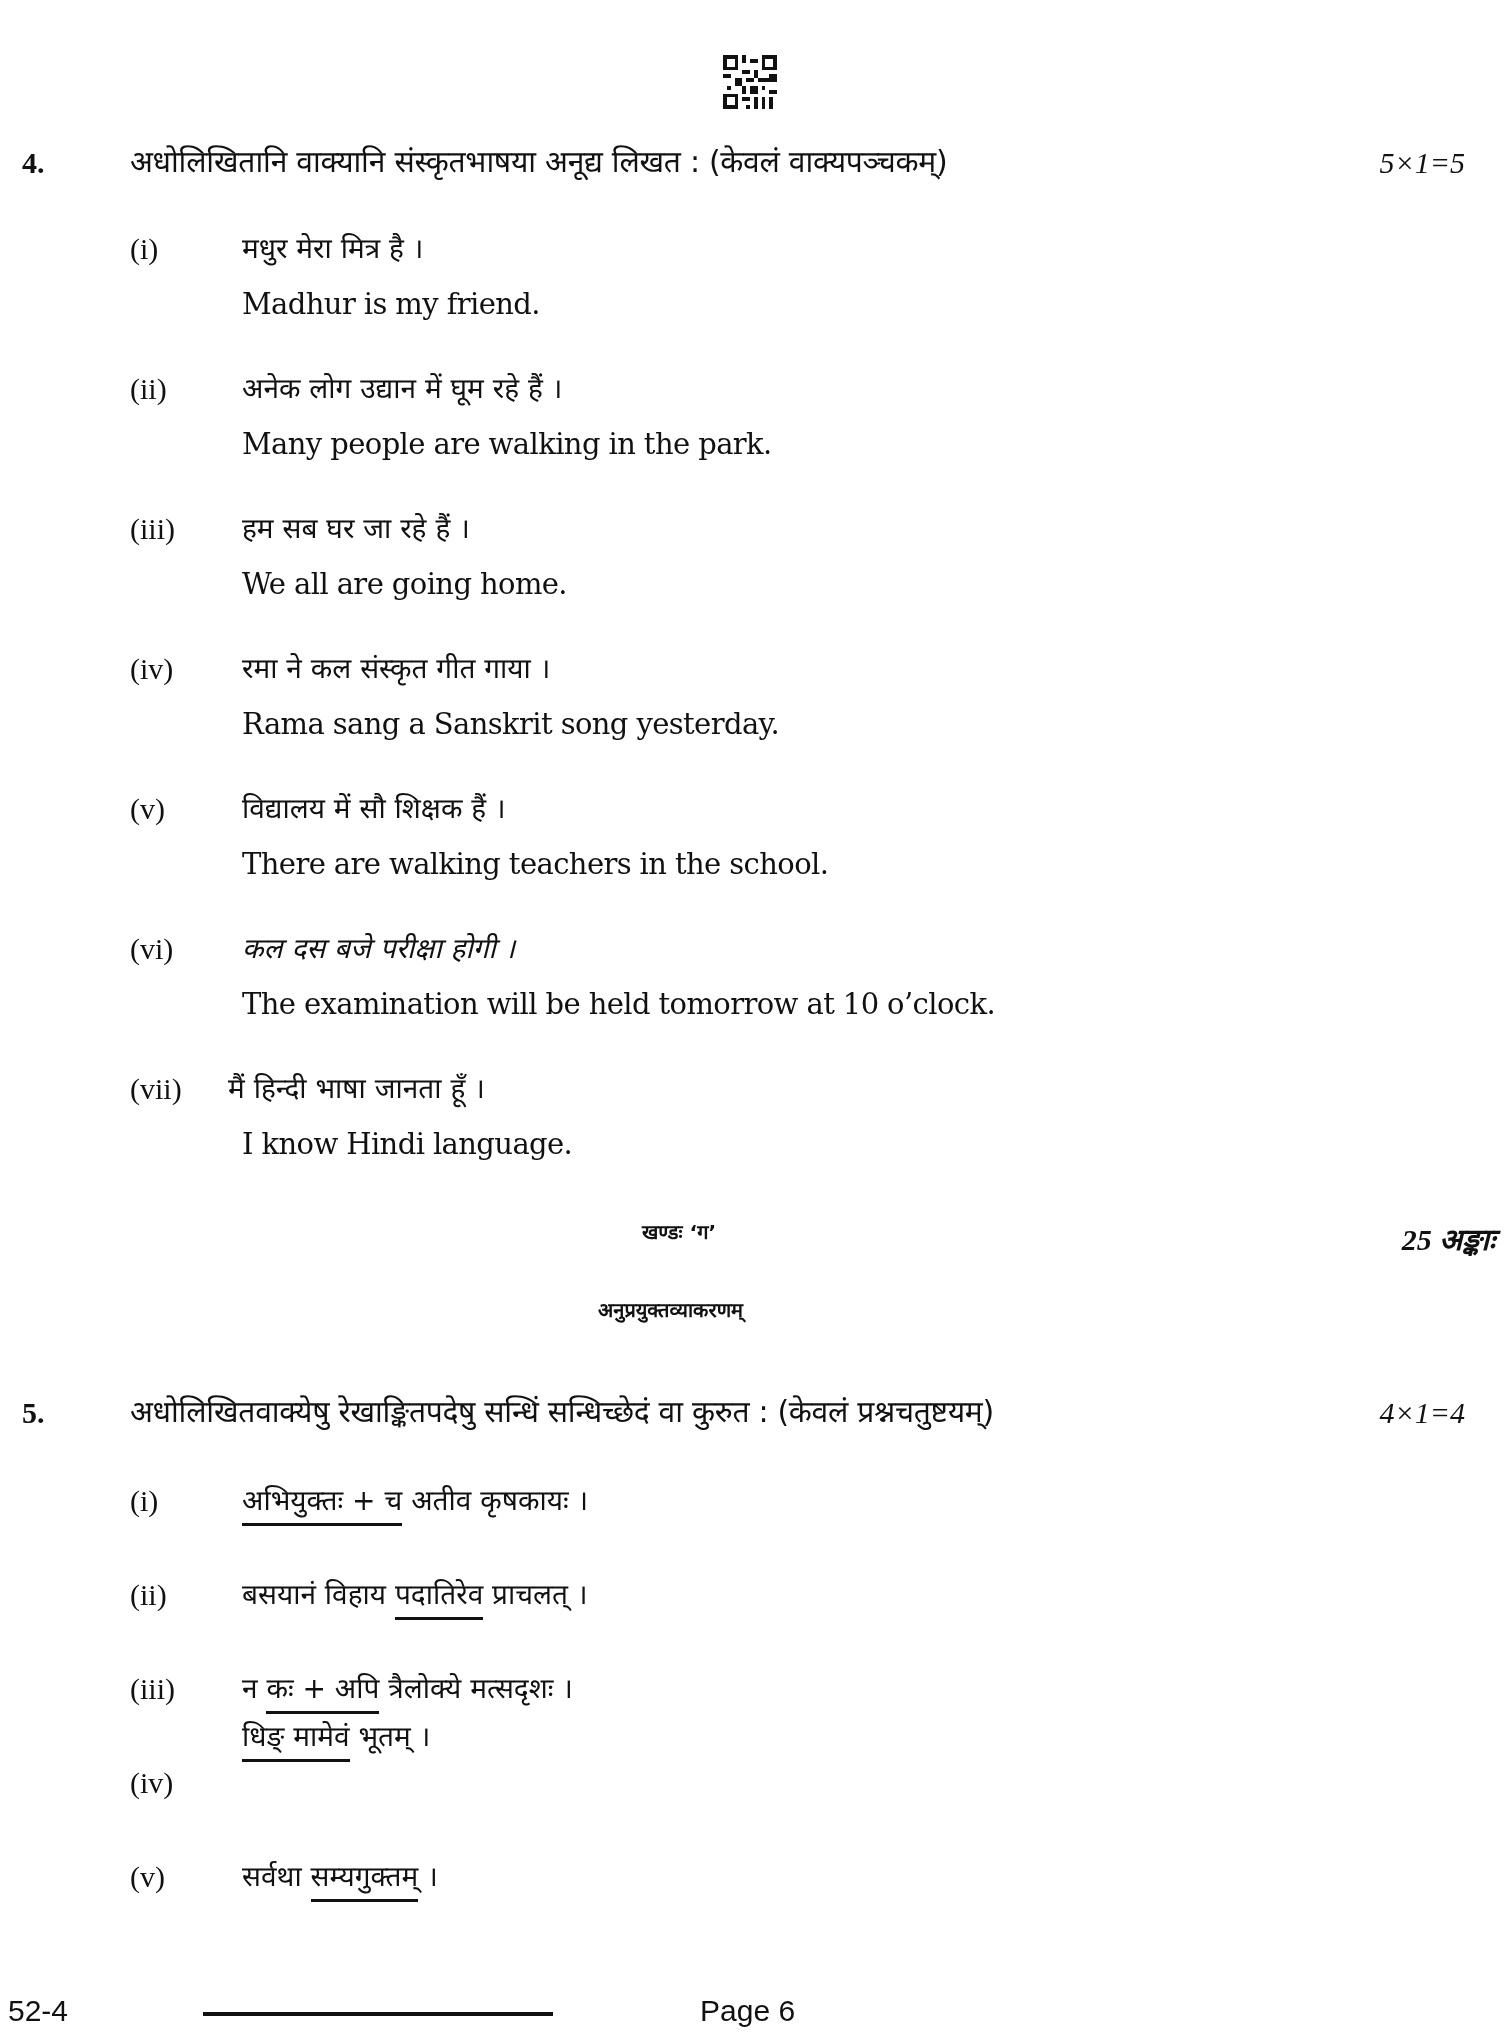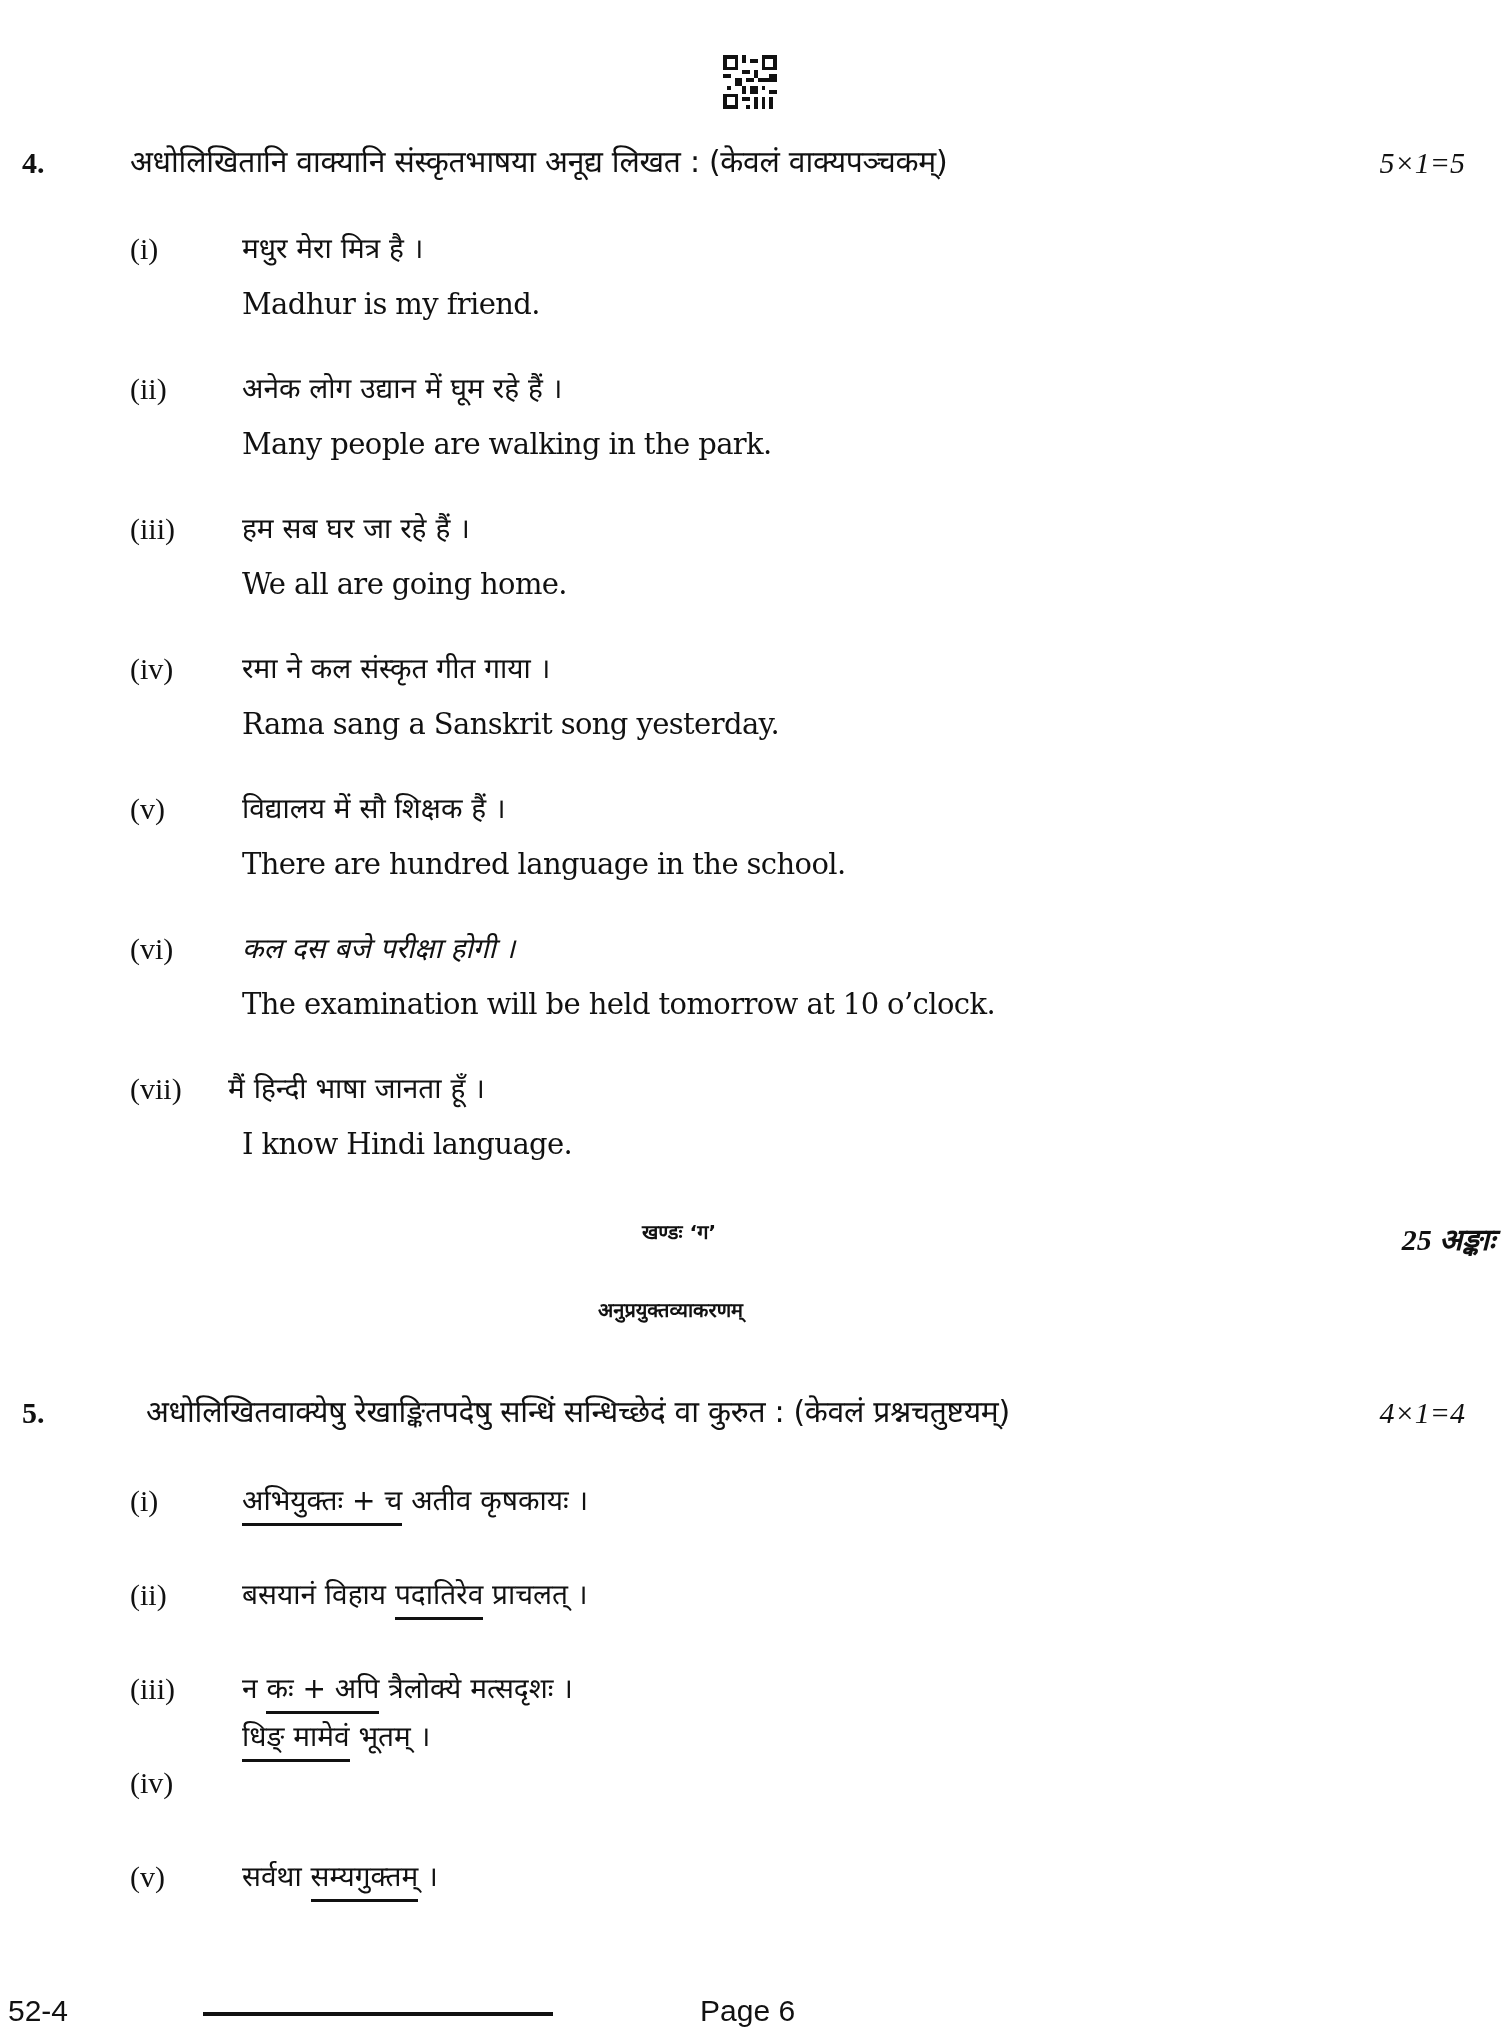--- a/index.html
+++ b/index.html
@@ -72,37 +72,37 @@
   <div class="abs label" style="left:130px; top:512px;">(iii)</div>
   <div class="abs hi" style="left:242px; top:508px;">हम सब घर जा रहे हैं ।</div>
   <div class="abs en" style="left:242px; top:567px;">We all are going home.</div>
 
   <div class="abs label" style="left:130px; top:652px;">(iv)</div>
   <div class="abs hi" style="left:242px; top:648px;">रमा ने कल संस्कृत गीत गाया ।</div>
   <div class="abs en" style="left:242px; top:707px;">Rama sang a Sanskrit song yesterday.</div>
 
   <div class="abs label" style="left:130px; top:792px;">(v)</div>
   <div class="abs hi" style="left:242px; top:788px;">विद्यालय में सौ शिक्षक हैं ।</div>
-  <div class="abs en" style="left:242px; top:847px;">There are hundred language in the school.</div>
+  <div class="abs en" style="left:242px; top:847px;">There are walking teachers in the school.</div>
 
   <div class="abs label" style="left:130px; top:932px;">(vi)</div>
   <div class="abs hi" style="left:242px; top:928px;font-style:italic;">कल दस बजे परीक्षा होगी ।</div>
   <div class="abs en" style="left:242px; top:987px;">The examination will be held tomorrow at 10 o’clock.</div>
 
   <div class="abs label" style="left:130px; top:1072px;">(vii)</div>
   <div class="abs hi" style="left:228px; top:1068px;">मैं हिन्दी भाषा जानता हूँ ।</div>
   <div class="abs en" style="left:242px; top:1127px;">I know Hindi language.</div>
 </div>
 
 <div class="abs sec" style="left:642px; top:1218px;">खण्डः ‘ग’</div>
 <div class="abs marks" style="right:10px; top:1218px; font-weight:bold;">25 अङ्काः</div>
 <div class="abs sec" style="left:598px; top:1296px;">अनुप्रयुक्तव्याकरणम्</div>
 
 <div class="abs qnum" style="left:22px; top:1396px;">5.</div>
-<div class="abs qtext" style="left:130px; top:1390px;margin-left:16px;">अधोलिखितवाक्येषु रेखाङ्कितपदेषु सन्धिं सन्धिच्छेदं वा कुरुत : (केवलं प्रश्नचतुष्टयम्)</div>
+<div class="abs qtext" style="left:130px; top:1390px;">अधोलिखितवाक्येषु रेखाङ्कितपदेषु सन्धिं सन्धिच्छेदं वा कुरुत : (केवलं प्रश्नचतुष्टयम्)</div>
 <div class="abs marks" style="right:40px; top:1396px;">4×1=4</div>
 
 <div>
   <div class="abs label" style="left:130px; top:1484px;">(i)</div>
   <div class="abs hi" style="left:242px; top:1480px;"><span></span><span class="u">अभियुक्तः + च</span><span> अतीव कृषकायः ।</span></div>
 
   <div class="abs label" style="left:130px; top:1578px;">(ii)</div>
   <div class="abs hi" style="left:242px; top:1574px;"><span>बसयानं विहाय </span><span class="u">पदातिरेव</span><span> प्राचलत् ।</span></div>
 
   <div class="abs label" style="left:130px; top:1672px;">(iii)</div>

